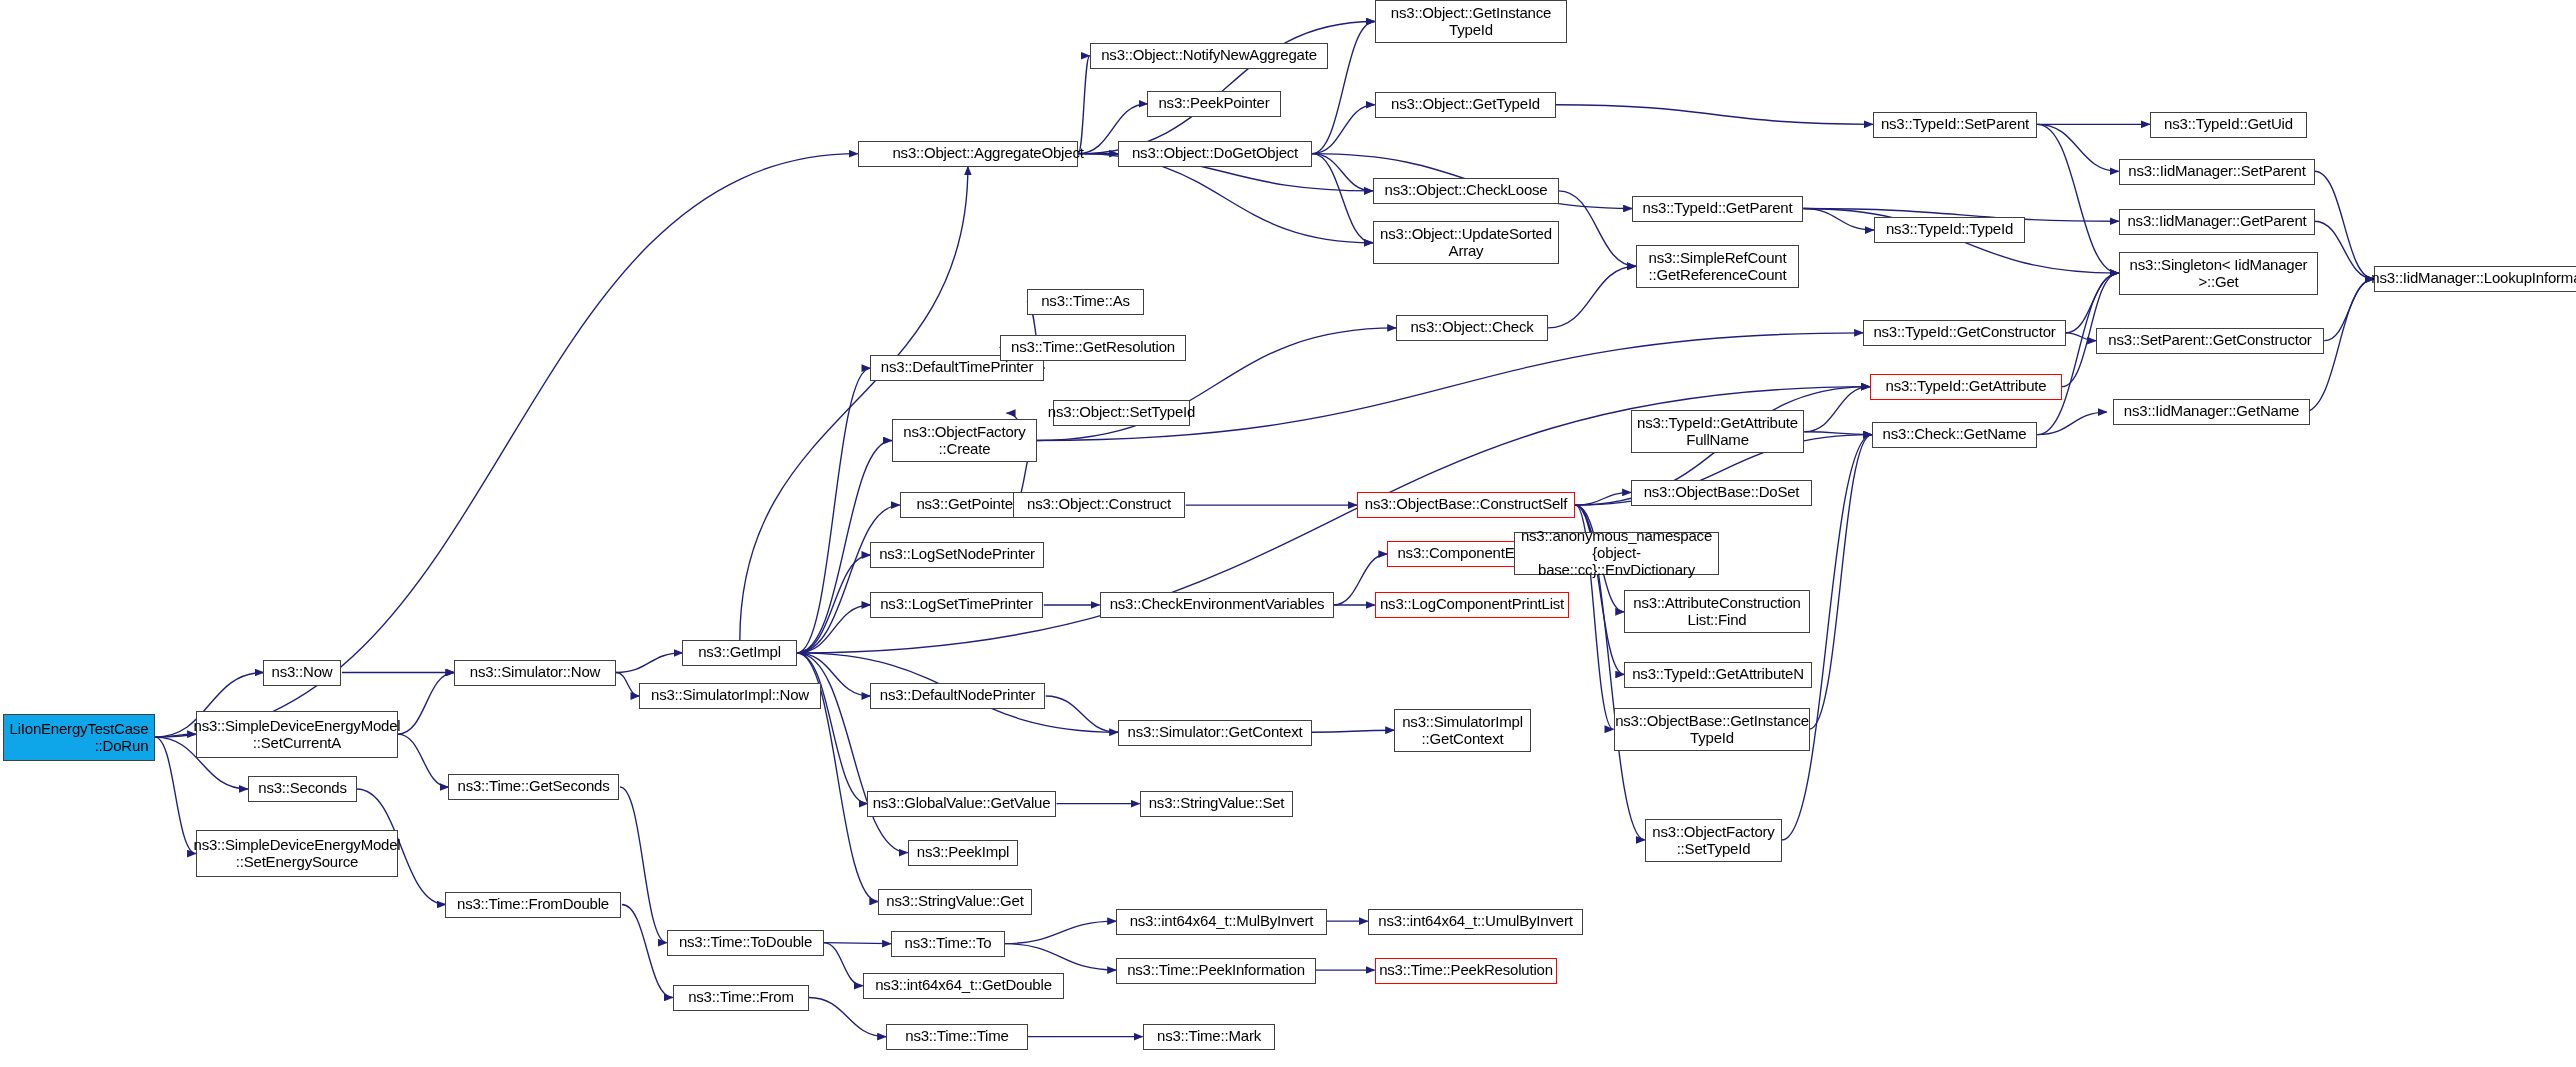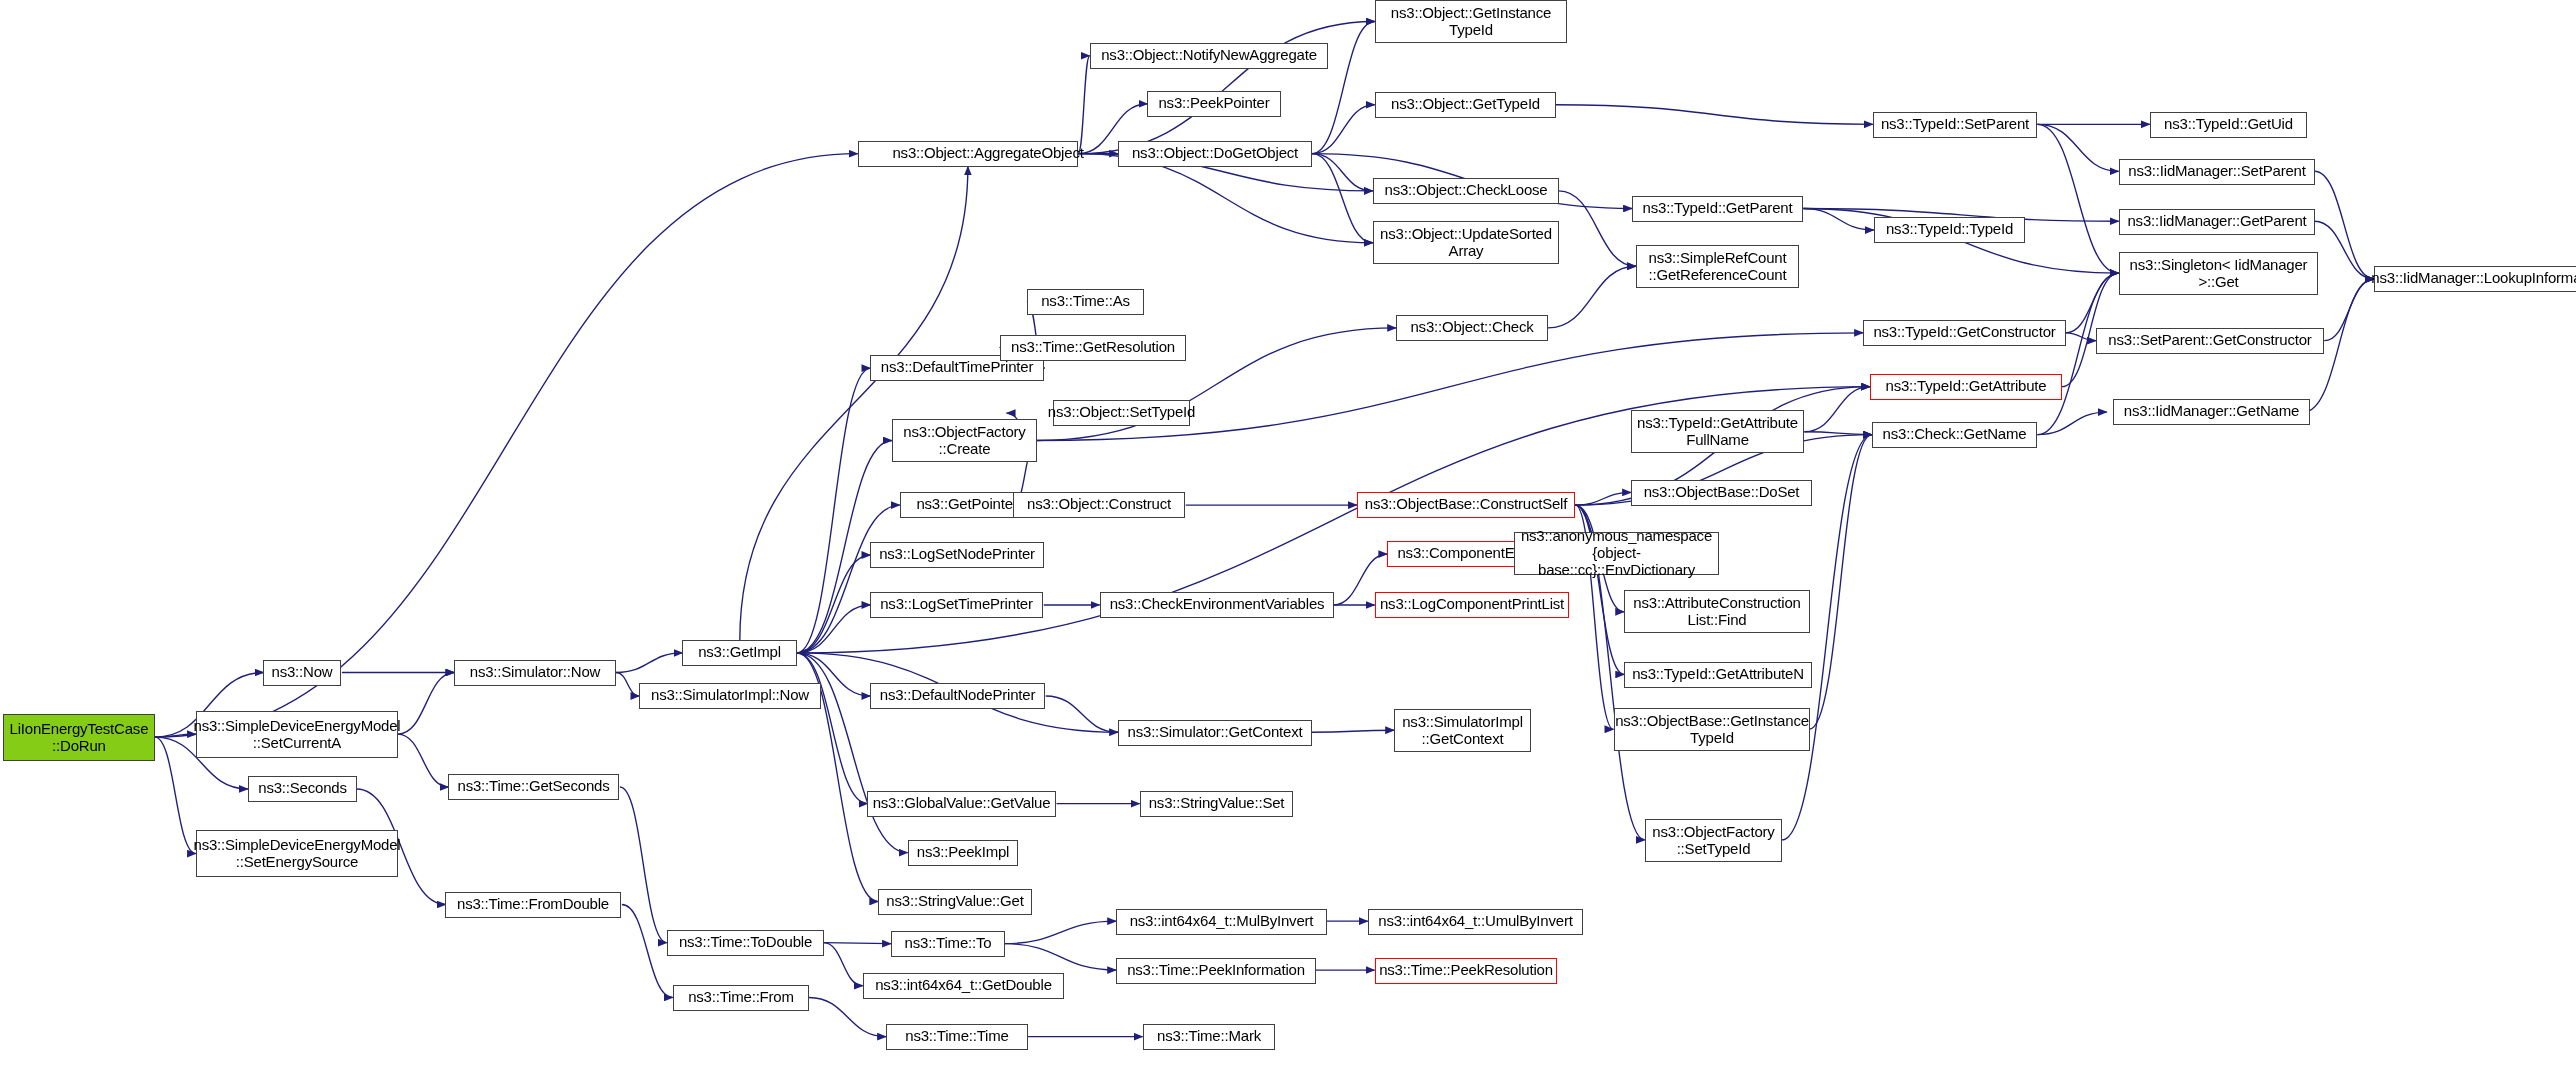--- a/index.html
+++ b/index.html
@@ -29,22 +29,23 @@
     color:#000000;
     font-size:15px;
     line-height:1.12;
     letter-spacing:-0.2px;
     white-space:pre-line;
     padding:1px 3.9px;
     z-index:3;
   }
   .node.red{ border-color:#ff0000; }
   .node.root{
-    background:#84cc16;
+    background:#0ea5e9;
     border:1px solid #404040;
+    text-align:right;
   }
 </style>
 </head>
 <body>
 
 <div id="graph">
   <svg id="edges" xmlns="http://www.w3.org/2000/svg" viewBox="0 0 2631 1090" width="2576" height="1067">
     <defs>
       <marker id="arrow" markerWidth="10" markerHeight="8" refX="9.2" refY="4" orient="auto" markerUnits="userSpaceOnUse">
         <path d="M0,0 L10,4 L0,8 z" fill="#1f1f7a"></path>

